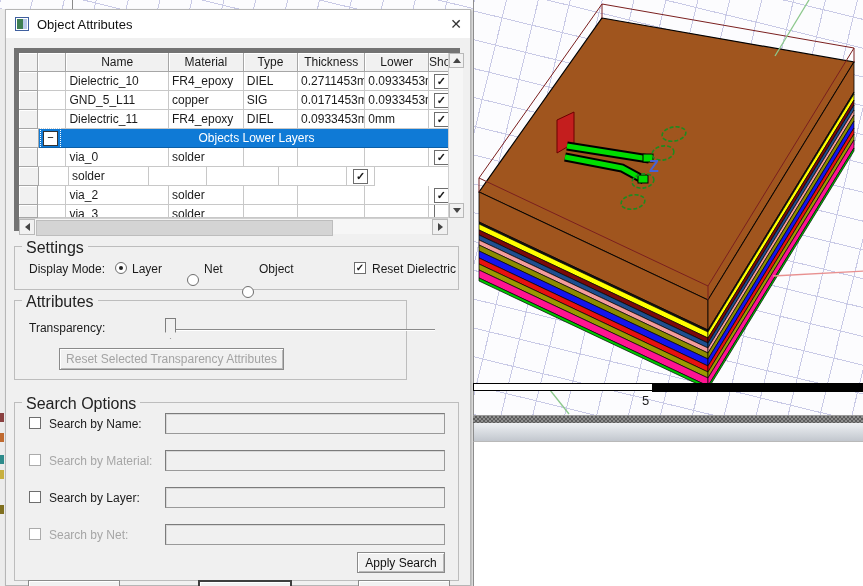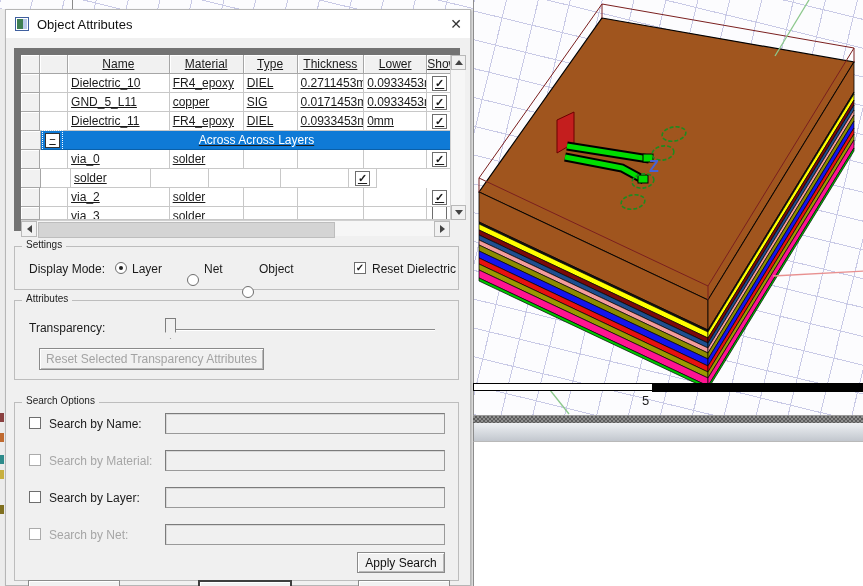--- a/index.html
+++ b/index.html
@@ -14,21 +14,21 @@
   
   .dialog{left:5px;top:9px;width:466px;height:577px;background:#F0F0F0;
           border:1px solid #B6B6B6;box-shadow:1px 1px 2px rgba(0,0,0,.25);}
   .titlebar{left:0;top:0;width:100%;height:28px;background:#FFFFFF;}
   .titleicon{left:9px;top:7px;width:14px;height:14px;border:1px solid #3F5F9F;background:#FFF;}
   .titleicon i{position:absolute;left:1px;top:1px;width:6px;height:10px;background:#3E7E52;}
   .titleicon b{position:absolute;right:1px;top:1px;width:4px;height:10px;background:#B9C9E9;}
   .titletext{left:31px;top:7px;font-size:13px;color:#111;}
   .closebtn{left:438px;top:4px;width:24px;height:20px;text-align:center;font-size:14px;color:#333;line-height:20px;cursor:pointer;}
   
-  .table{left:8px;top:38px;width:446px;height:183px;background:#FFF;border:7px solid #737373;text-decoration:underline;}
+  .table{left:8px;top:38px;width:446px;height:183px;background:#FFF;border:5px solid #737373;}
   .tr{display:flex;height:19px;}
   .td,.th{box-sizing:border-box;border-right:1px solid #C8C8C8;border-bottom:1px solid #C8C8C8;
           padding:2px 3px 0 3px;white-space:nowrap;overflow:hidden;font-size:12px;}
   .th{background:#F1F1F1;border-right:1px solid #A6A6A6;border-bottom:1px solid #A6A6A6;
       text-align:center;box-shadow:inset 1px 1px 0 #FFF;}
   .rowhdr{background:#F1F1F1;border-right:1px solid #A6A6A6;border-bottom:1px solid #A6A6A6;box-shadow:inset 1px 1px 0 #FFF;}
   .c0{width:20px}.c1{width:30px}.c2{width:110px}.c3{width:80px}.c4{width:58px}
   .c5{width:72px}.c6{width:68px}.c7{width:28px;display:flex;align-items:center;justify-content:center;padding:0}
   .chk{width:13px;height:13px;border:1px solid #6E6E6E;background:#FFF;display:inline-flex;
        align-items:center;justify-content:center;font-size:11px;font-weight:700;color:#1a1a1a;line-height:1;}
@@ -45,32 +45,32 @@
   .tri{width:0;height:0;border-style:solid;}
   .tri-up{border-width:0 4px 5px 4px;border-color:transparent transparent #444 transparent;}
   .tri-down{border-width:5px 4px 0 4px;border-color:#444 transparent transparent transparent;}
   .tri-left{border-width:4px 5px 4px 0;border-color:transparent #444 transparent transparent;}
   .tri-right{border-width:4px 0 4px 5px;border-color:transparent transparent transparent #444;}
   .hscroll{left:0;top:165px;width:429px;height:16px;background:#F6F6F6;border-top:1px solid #D0D0D0;}
   .hthumb{position:absolute;left:17px;top:1px;width:295px;height:14px;background:#D4D4D4;border:1px solid #BDBDBD;}
   .scorner{left:429px;top:165px;width:15px;height:16px;background:#F0F0F0;}
   
   .groupbox{border:1px solid #BDBDBD;background:#F0F0F0;}
-  .grouplabel{position:absolute;top:-8px;left:7px;background:#F0F0F0;padding:0 4px;font-size:10px;color:#222;}
+  .grouplabel{position:absolute;top:-8px;left:7px;background:#F0F0F0;padding:0 4px;font-size:16px;color:#222;}
   
   .radio{width:12px;height:12px;border:1px solid #6E6E6E;border-radius:50%;background:#FFF;position:relative;}
   .radio.on::after{content:"";position:absolute;left:3px;top:3px;width:4px;height:4px;border-radius:50%;background:#222;}
   .cb{width:12px;height:12px;border:1px solid #6E6E6E;background:#FFF;display:flex;align-items:center;
       justify-content:center;font-size:10px;font-weight:700;color:#1a1a1a;line-height:1;}
   .cb.dis{border-color:#ABABAB;}
   .lbl{font-size:12px;}
   .dis{color:#A6A6A6;}
   .btn{background:#F1F1F1;border:1px solid #8A8A8A;box-shadow:inset 1px 1px 0 #FFF, inset -1px -1px 0 #B9B9B9;
        display:flex;align-items:center;justify-content:center;font-size:12px;color:#111;cursor:pointer;}
-  .btn.disabled{color:#A3A3A3;cursor:default;}
+  .btn.disabled{color:#A3A3A3;cursor:default;margin-left:20px;}
   .tbox{background:#F0F0F0;border:1px solid #9a9a9a;border-top-color:#7B7B7B;border-left-color:#7B7B7B;
         box-shadow:inset 1px 1px 0 #D8D8D8;font:12px "Liberation Sans",sans-serif;padding:0 3px;}
   input.tbox{outline:none;color:#222;}
   .slidertrack{height:2px;background:#8A8A8A;border-bottom:1px solid #FFF;}
   .sliderthumb{width:11px;height:21px;background:#F0F0F0;border:1px solid #7E7E7E;
         clip-path:polygon(0 0,100% 0,100% 65%,50% 100%,0 65%);}
   .pbtn{position:absolute;top:580px;width:90px;height:26px;background:#F1F1F1;border:1px solid #8A8A8A;
         box-shadow:inset 1px 1px 0 #FFF;}
   .pbtn.def{border:2px solid #3E3E3E;}
   
@@ -239,21 +239,21 @@
       <div class="td c6">0mm</div>
       <div class="td c7">
           <span class="chk">✓</span>
         </div>
     </div>
 
     <div class="tr group">
       <div class="td rowhdr c0"></div>
       <div class="groupspan">
         <div class="collapsebtn">−</div>
-        <div class="grouplabeltext">Across Across Layers</div>
+        <div class="grouplabeltext">Objects Lower Layers</div>
       </div>
     </div>
 
     <div class="tr">
       <div class="td rowhdr c0"></div>
         <div class="td c1"></div>
       <div class="td c2">via_0</div>
       <div class="td c3">solder</div>
       <div class="td c4"></div>
         <div class="td c5"></div>
@@ -327,21 +327,21 @@
     <div class="abs radio on" style="left:100px;top:15px"></div>
     <div class="abs lbl" style="left:117px;top:15px">Layer</div>
     <div class="abs radio" style="left:172px;top:15px"></div>
     <div class="abs lbl" style="left:189px;top:15px">Net</div>
     <div class="abs radio" style="left:227px;top:15px"></div>
     <div class="abs lbl" style="left:244px;top:15px">Object</div>
     <div class="abs cb" style="left:339px;top:15px">✓</div>
     <div class="abs lbl" style="left:357px;top:15px">Reset Dielectric</div>
   </div>
 
-  <div class="abs groupbox" style="left:8px;top:290px;width:445px;height:80px">
+  <div class="abs groupbox" style="left:8px;top:290px;width:393px;height:80px">
     <span class="grouplabel">Attributes</span>
     <div class="abs lbl" style="left:14px;top:20px">Transparency:</div>
     <div class="abs slidertrack" style="left:150px;top:28px;width:270px"></div>
     <div class="abs sliderthumb" style="left:150px;top:17px"></div>
     <div class="abs btn disabled" style="left:24px;top:47px;width:225px;height:22px">Reset Selected Transparency Attributes</div>
   </div>
 
   <div class="abs groupbox" style="left:8px;top:392px;width:445px;height:179px">
     <span class="grouplabel">Search Options</span>
 

